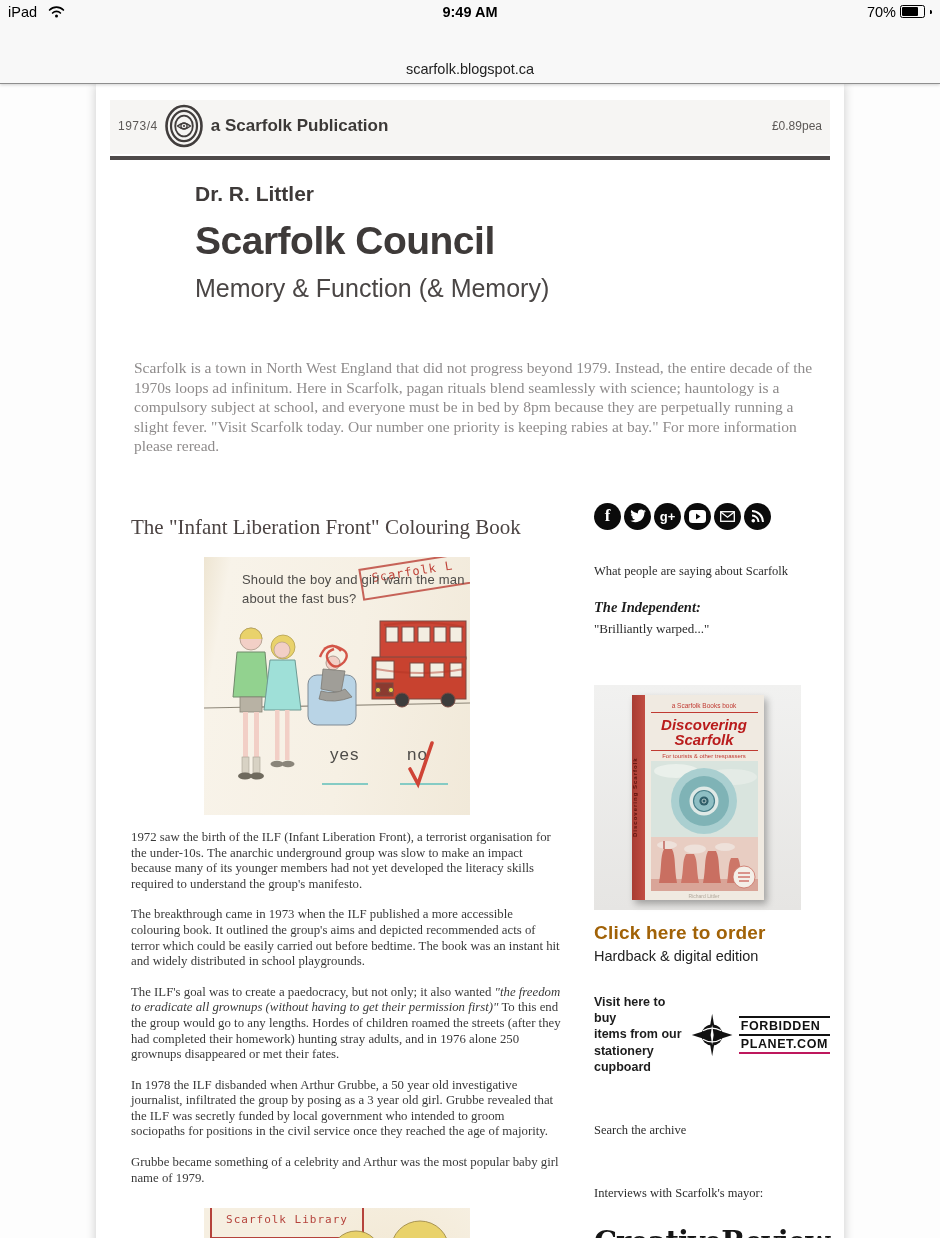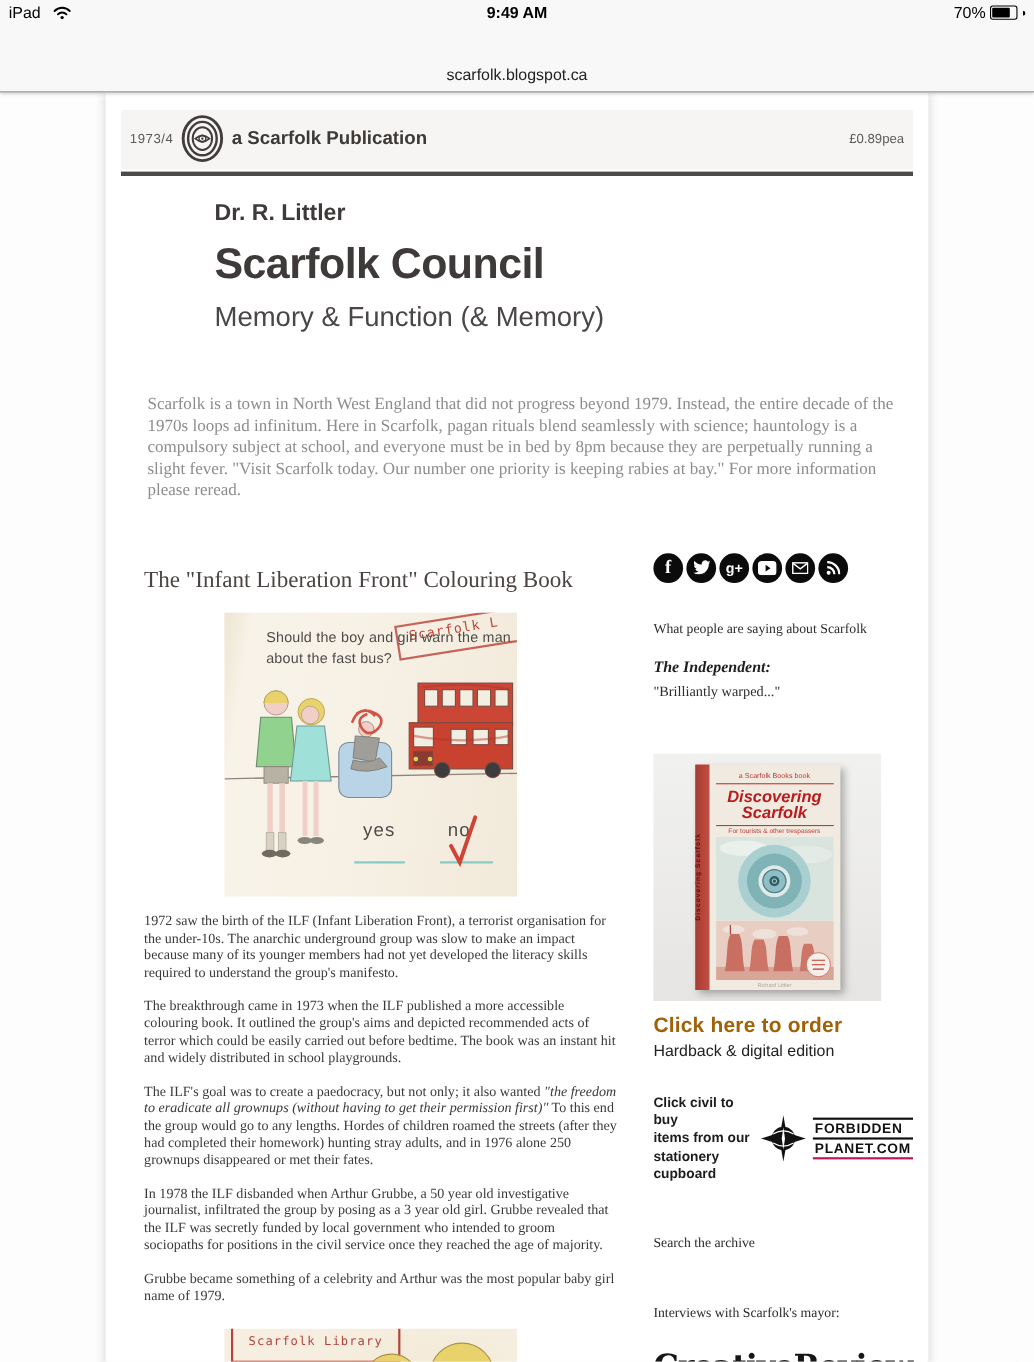--- a/index.html
+++ b/index.html
@@ -327,21 +327,21 @@
                   <div class="bk-author">Richard Littler</div>
                 </div>
               </div>
             </div>
             <div class="cta">Click here to order</div>
             <div class="edition">Hardback &amp; digital edition</div>
           </div>
 
           <div class="fpad">
             <div class="fp-text">
-              <div>Click civil to buy</div>
+              <div>Visit here to buy</div>
               <div>items from our</div>
               <div>stationery cupboard</div>
             </div>
             <svg class="fp-logo" width="46" height="46" viewBox="0 0 48 48">
               <path d="M2 24 L24 17 L46 24 L24 31 Z" fill="#111"></path>
               <path d="M24 1 L28 24 L24 47 L20 24 Z" fill="#111"></path>
               <circle cx="24" cy="24" r="11.5" fill="#111"></circle>
               <path d="M14 19.5 q10 -6 20 0 M14 28.5 q10 6 20 0" stroke="#fff" stroke-width="1.2" fill="none"></path>
               <path d="M24 13 L25.6 24 L24 35 L22.4 24 Z" fill="#fff"></path>
             </svg>

